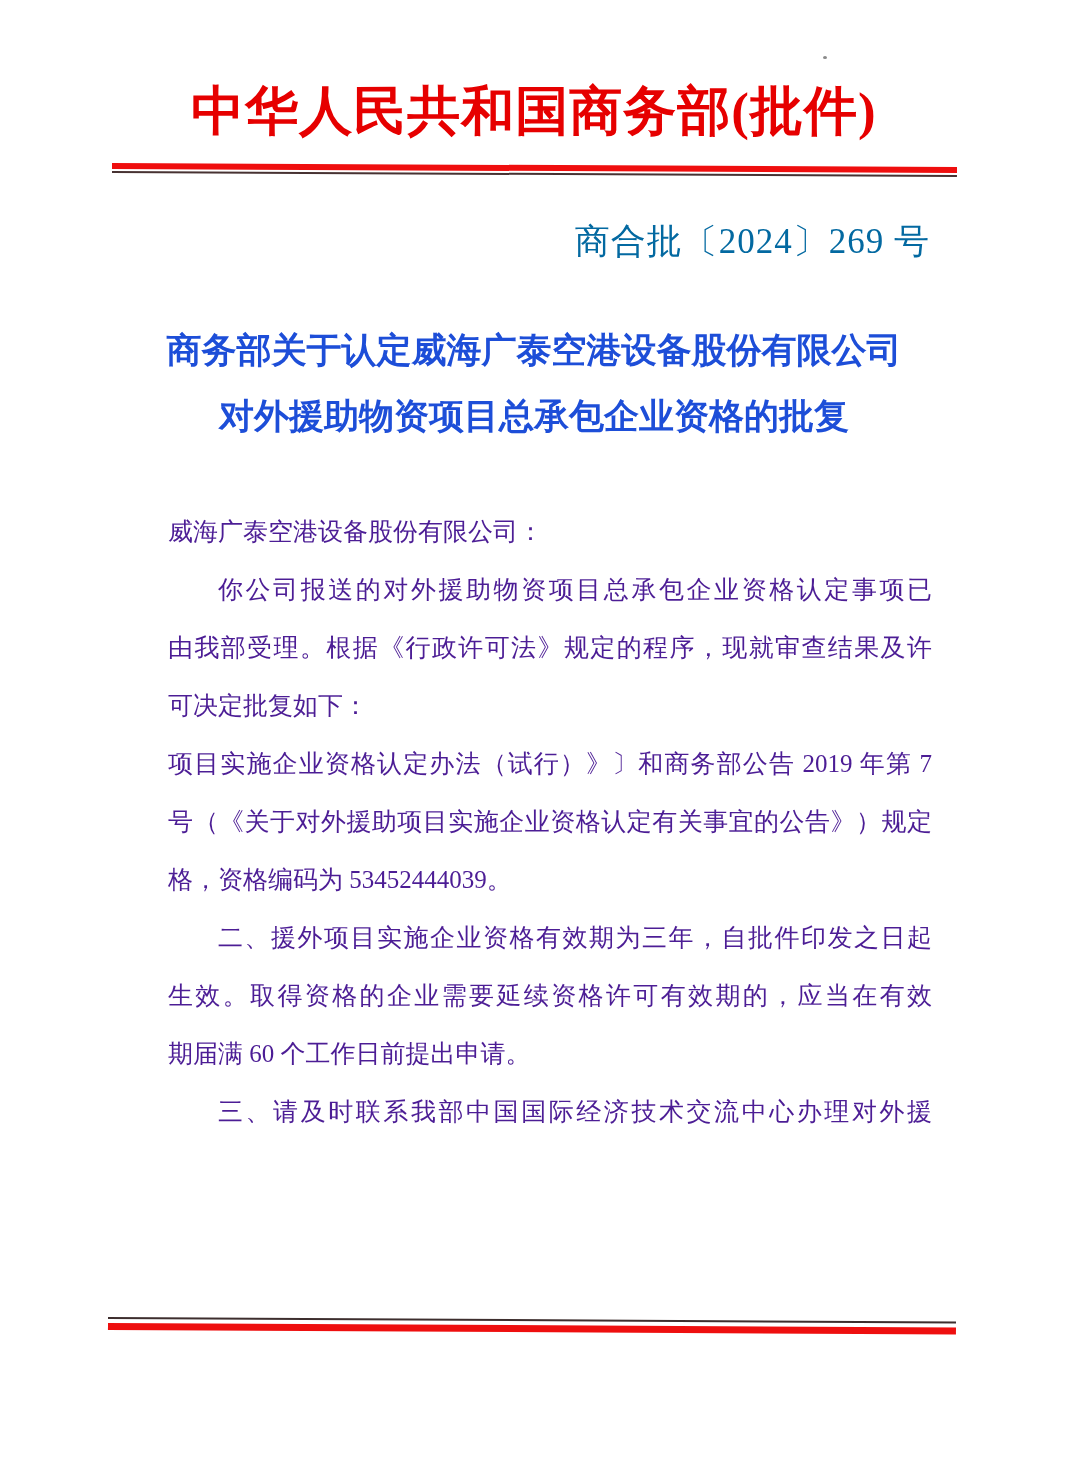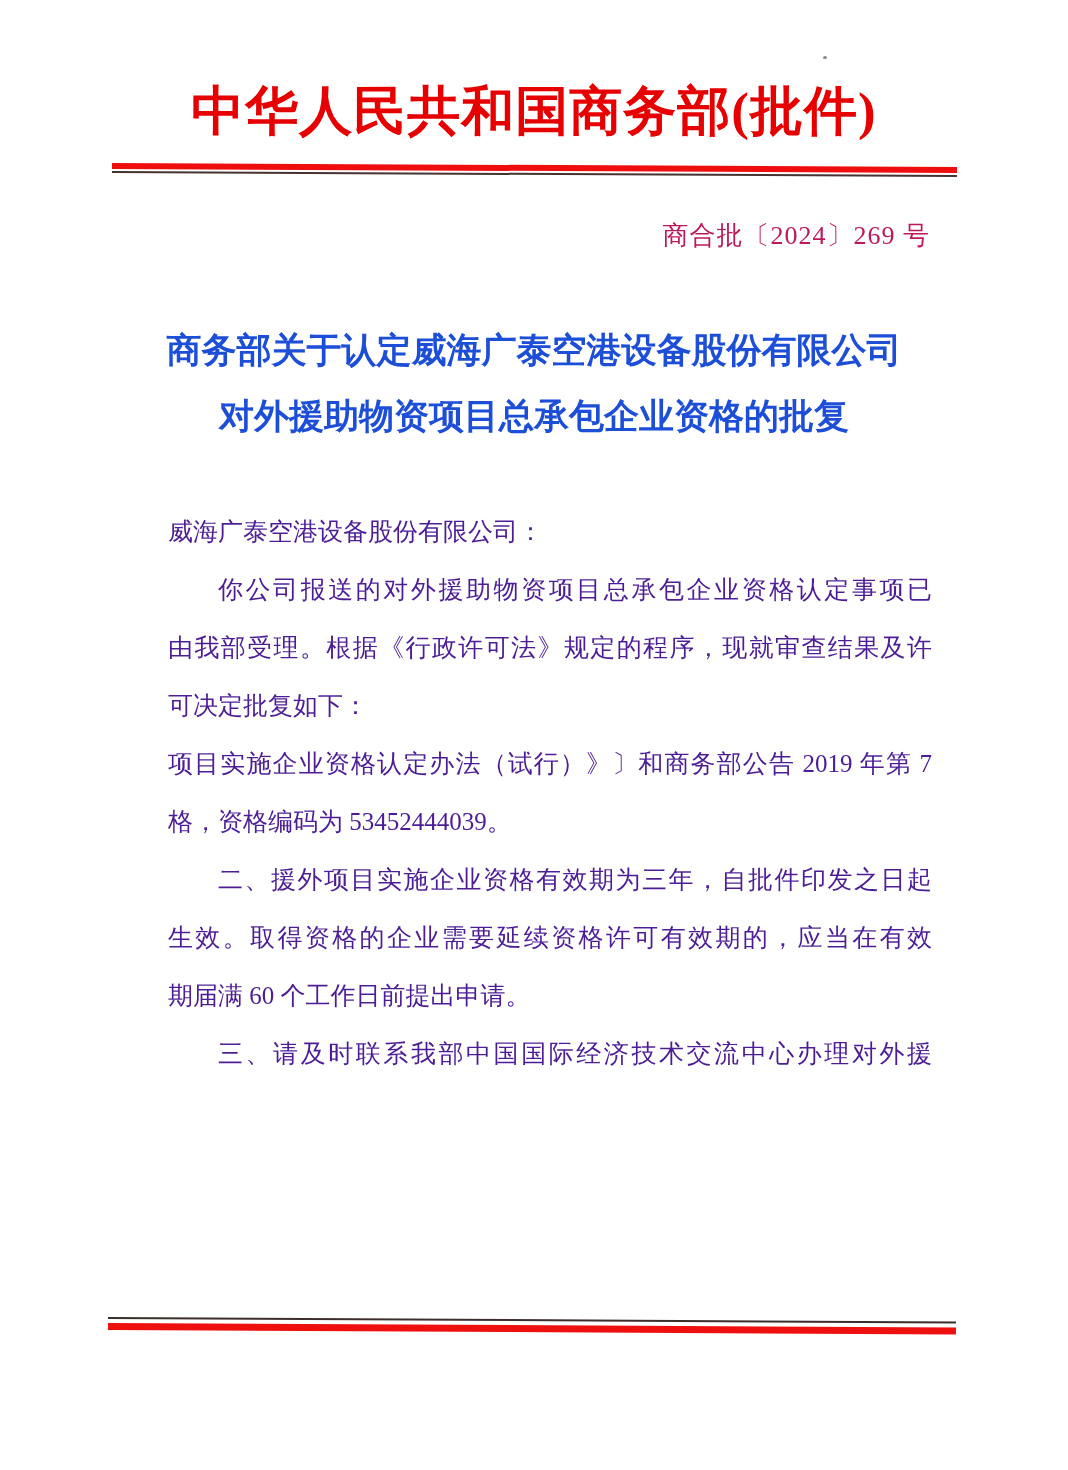--- a/index.html
+++ b/index.html
@@ -32,23 +32,23 @@
     width: 845px;
     transform: rotate(0.27deg);
     transform-origin: left center;
   }
   .rule-top .rule-red { height: 6px; background: #ef0e0e; }
   .rule-top .rule-dark { height: 2px; background: #473232; margin-top: 2px; }
   .doc-number {
     position: absolute;
     top: 218px;
     right: 138px;
-    font-size: 26px;
+    font-size: 35px;
     letter-spacing: 1px;
-    color: #be185d;
+    color: #0369a1;
     white-space: nowrap;
   }
   .doc-title {
     position: absolute;
     top: 318px;
     left: 0;
     right: 0;
     text-align: center;
     font-size: 35px;
     font-weight: 700;
@@ -114,20 +114,21 @@
     <div class="title-line">商务部关于认定威海广泰空港设备股份有限公司</div>
     <div class="title-line">对外援助物资项目总承包企业资格的批复</div>
   </div>
 
   <div class="body-block">
     <div class="body-line">威海广泰空港设备股份有限公司：</div>
     <div class="body-line indent fill">你公司报送的对外援助物资项目总承包企业资格认定事项已</div>
     <div class="body-line fill">由我部受理。根据《行政许可法》规定的程序，现就审查结果及许</div>
     <div class="body-line">可决定批复如下：</div>
     <div class="body-line fill">项目实施企业资格认定办法（试行）》〕和商务部公告 2019 年第 7</div>
+    <div class="body-line fill">号（《关于对外援助项目实施企业资格认定有关事宜的公告》）规定</div>
     <div class="body-line">格，资格编码为 53452444039。</div>
     <div class="body-line indent fill">二、援外项目实施企业资格有效期为三年，自批件印发之日起</div>
     <div class="body-line fill">生效。取得资格的企业需要延续资格许可有效期的，应当在有效</div>
     <div class="body-line">期届满 60 个工作日前提出申请。</div>
     <div class="body-line indent fill">三、请及时联系我部中国国际经济技术交流中心办理对外援</div>
   </div>
 
   <div class="rule-bottom">
     <div class="rule-dark"></div>
     <div class="rule-red"></div>

